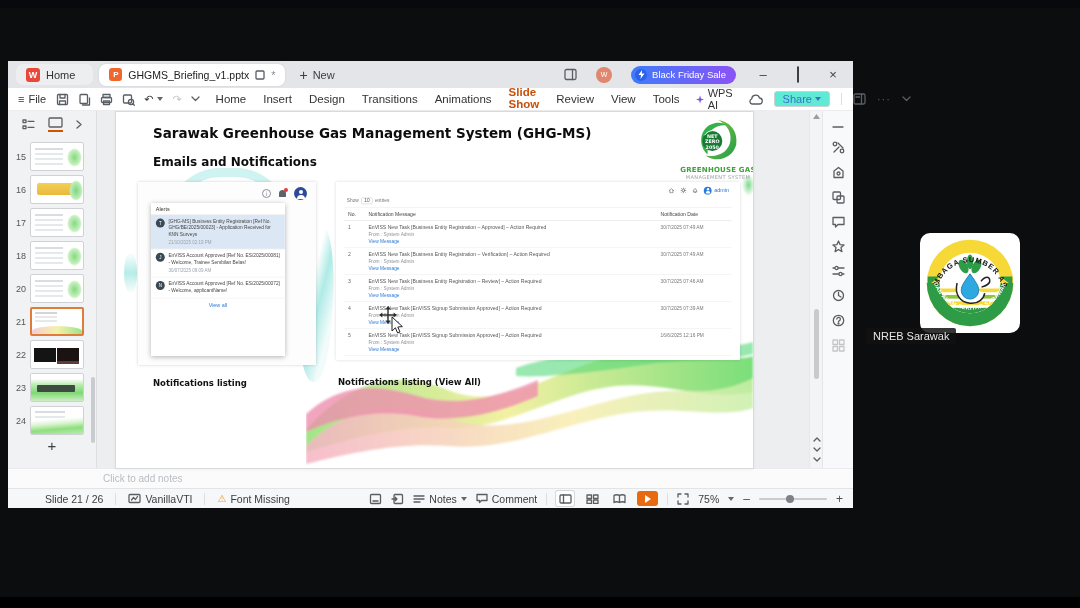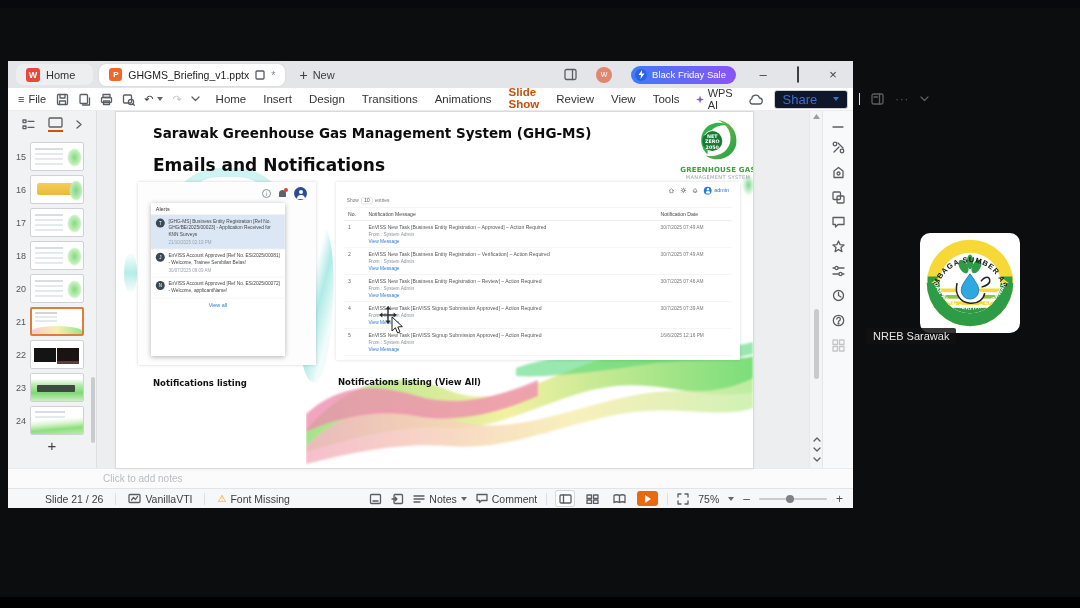--- a/index.html
+++ b/index.html
@@ -39,22 +39,22 @@
   
   .menubar { height:23px; background:#fff; display:flex; align-items:center; padding:0 10px; flex:0 0 auto;
              border-bottom:1px solid #ececee; }
   .file-btn { display:flex; align-items:center; gap:4px; margin-right:10px; font-size:11px; }
   .qat { display:flex; align-items:center; gap:9px; margin-right:16px; }
   .menu-items { display:flex; align-items:center; gap:17px; font-size:11.5px; color:#333; }
   .menu-items .mi { padding:2px 0; }
   .mi.active { color:#c7500b; font-weight:bold; border-bottom:2px solid #d35400; }
   .ai-item { display:flex; align-items:center; gap:4px; margin-left:16px; }
   .menubar-right { margin-left:auto; display:flex; align-items:center; gap:11px; }
-  .share-btn { display:flex; align-items:center; gap:16px; border:1px solid #cdd0d4; border-radius:3px;
-               padding:1px 8px; color:#3f6fc9; font-size:13px; background:#0f172a; }
+  .share-btn { display:flex; align-items:center; gap:3px; border:1px solid #cdd0d4; border-radius:3px;
+               padding:1px 8px; color:#3f6fc9; font-size:11px; background:#5eead4; }
   .glyph-dots { color:#5a5e63; font-size:11px; letter-spacing:1px; }
 
   
   .main { height:357px; display:flex; flex:0 0 auto; background:#eceeef; position:relative; }
 
   
   .thumbs { width:89px; background:#f1f2f3; border-right:1px solid #dddfe1; position:relative; flex:0 0 auto; }
   .thumbs-hd { height:26px; display:flex; align-items:center; justify-content:center; gap:13px; }
   .tv-active { border-bottom:2px solid #d35400; padding-bottom:2px; }
   .thumb-list { padding:3px 0 0 3px; }
@@ -88,21 +88,21 @@
                   background:linear-gradient(90deg,#f5c5d2,#f3efa0,#90e080); border-radius:50% 50% 0 0; opacity:.9; }
   .thumb-scroll { position:absolute; right:1px; top:266px; width:4px; height:66px; background:#c9cbcf; border-radius:2px; }
   .add-slide { text-align:center; font-size:15px; color:#3c4043; line-height:18px; }
 
   
   .canvas { position:relative; flex:1; }
   .slide { position:absolute; left:19px; top:1px; width:637px; height:356px; background:#fff;
            box-shadow:0 0 0 1px #d8dadc, 0 1px 4px rgba(0,0,0,.08); overflow:hidden;
            font-family:"DejaVu Sans", sans-serif; }
   .s-title { position:absolute; left:37px; top:13px; font-size:13.5px; font-weight:bold; color:#0d0d0d; white-space:nowrap; }
-  .s-sub { position:absolute; left:37px; top:43px; font-size:17px; font-weight:bold; color:#0d0d0d; }
+  .s-sub { position:absolute; left:37px; top:43px; font-size:12px; font-weight:bold; color:#0d0d0d; }
 
   .ghg-logo { position:absolute; left:560px; top:6px; width:84px; text-align:center; }
   .ghg-name1 { font-size:7px; font-weight:bold; color:#3aa33a; margin-top:2px; letter-spacing:.2px; }
   .ghg-name2 { font-size:5px; color:#9aa0a4; letter-spacing:.4px; }
 
   
   .deco-arc { position:absolute; left:52px; top:56px; width:120px; height:52px; border:9px solid rgba(150,228,222,.45);
               border-bottom:none; border-radius:120px 120px 0 0; }
   .deco-band { position:absolute; left:183px; top:112px; width:34px; height:158px;
                background:linear-gradient(100deg, rgba(110,218,210,0) 35%, rgba(110,218,210,.55) 55%, rgba(110,218,210,.1) 80%);

